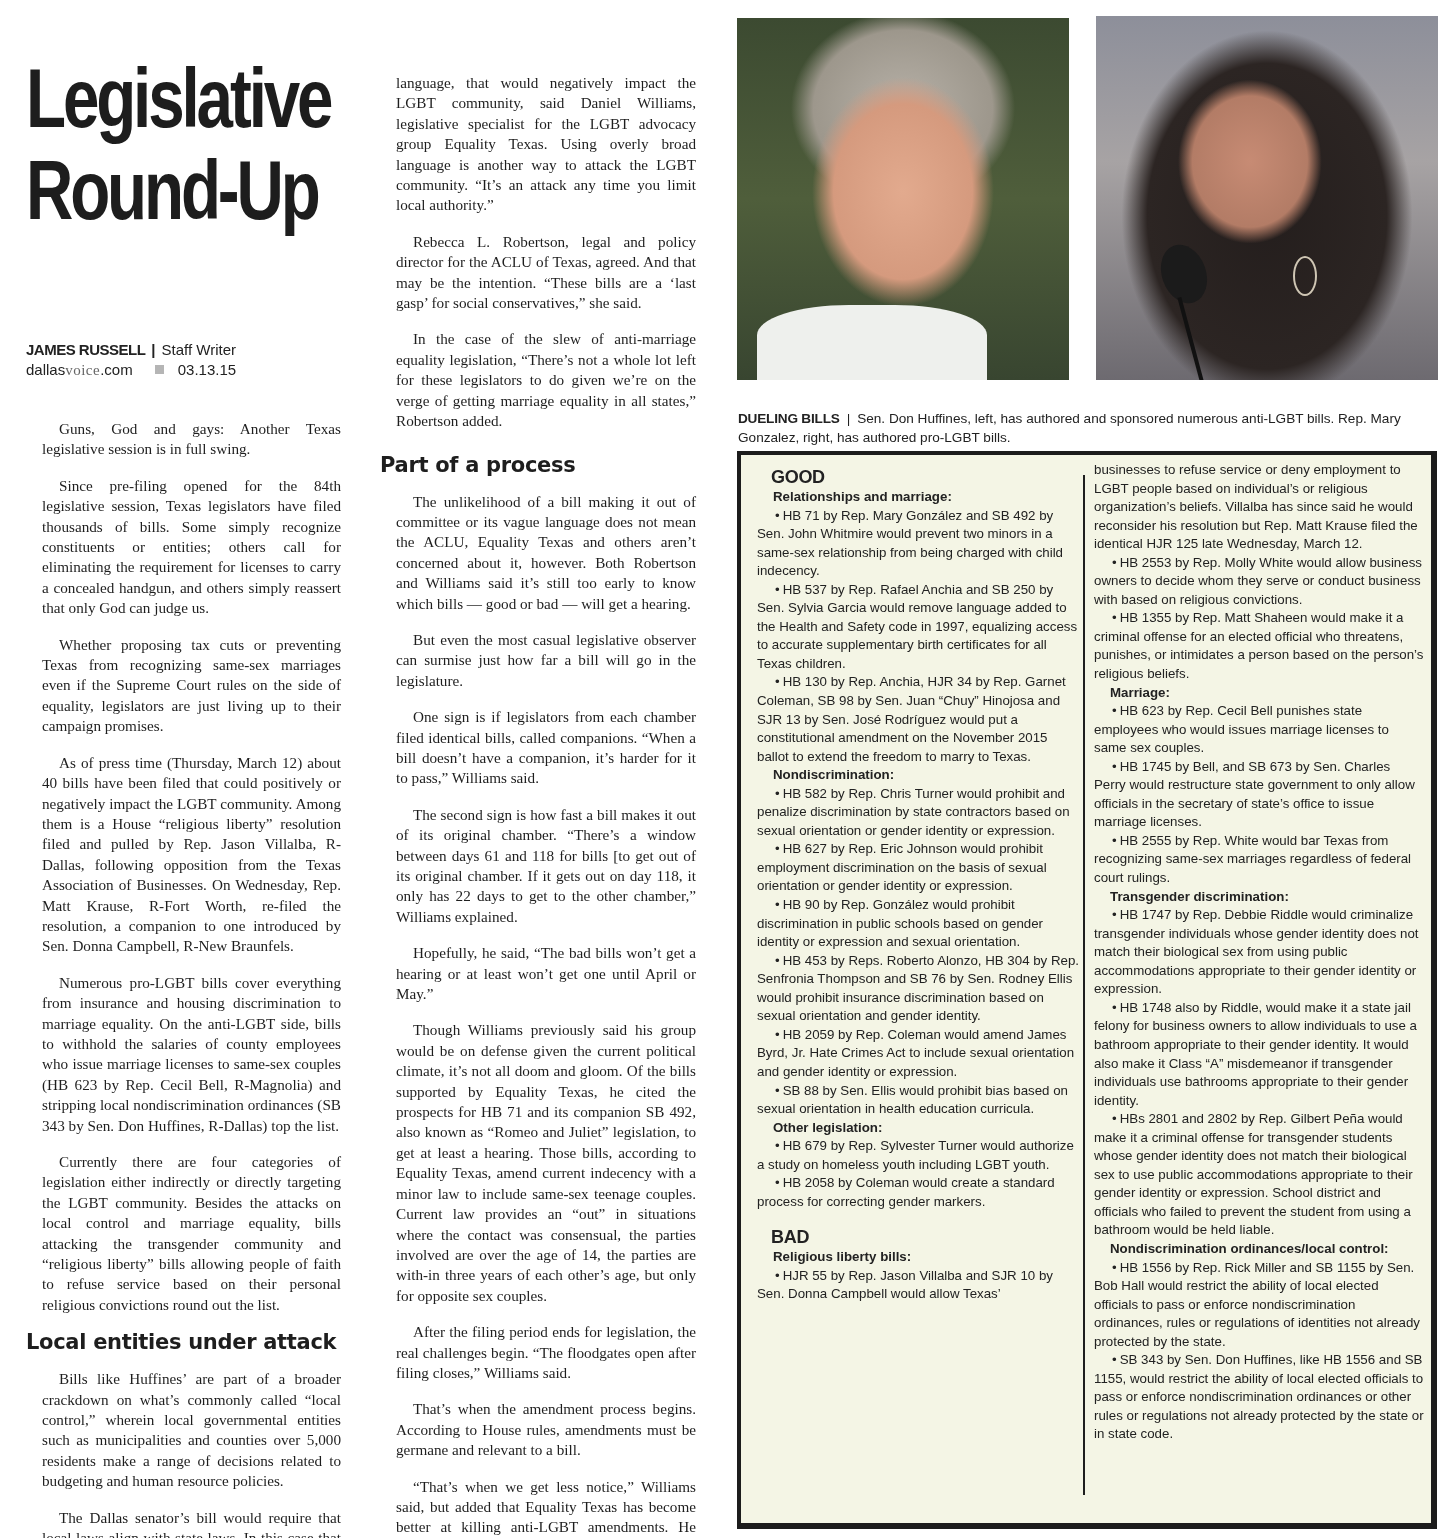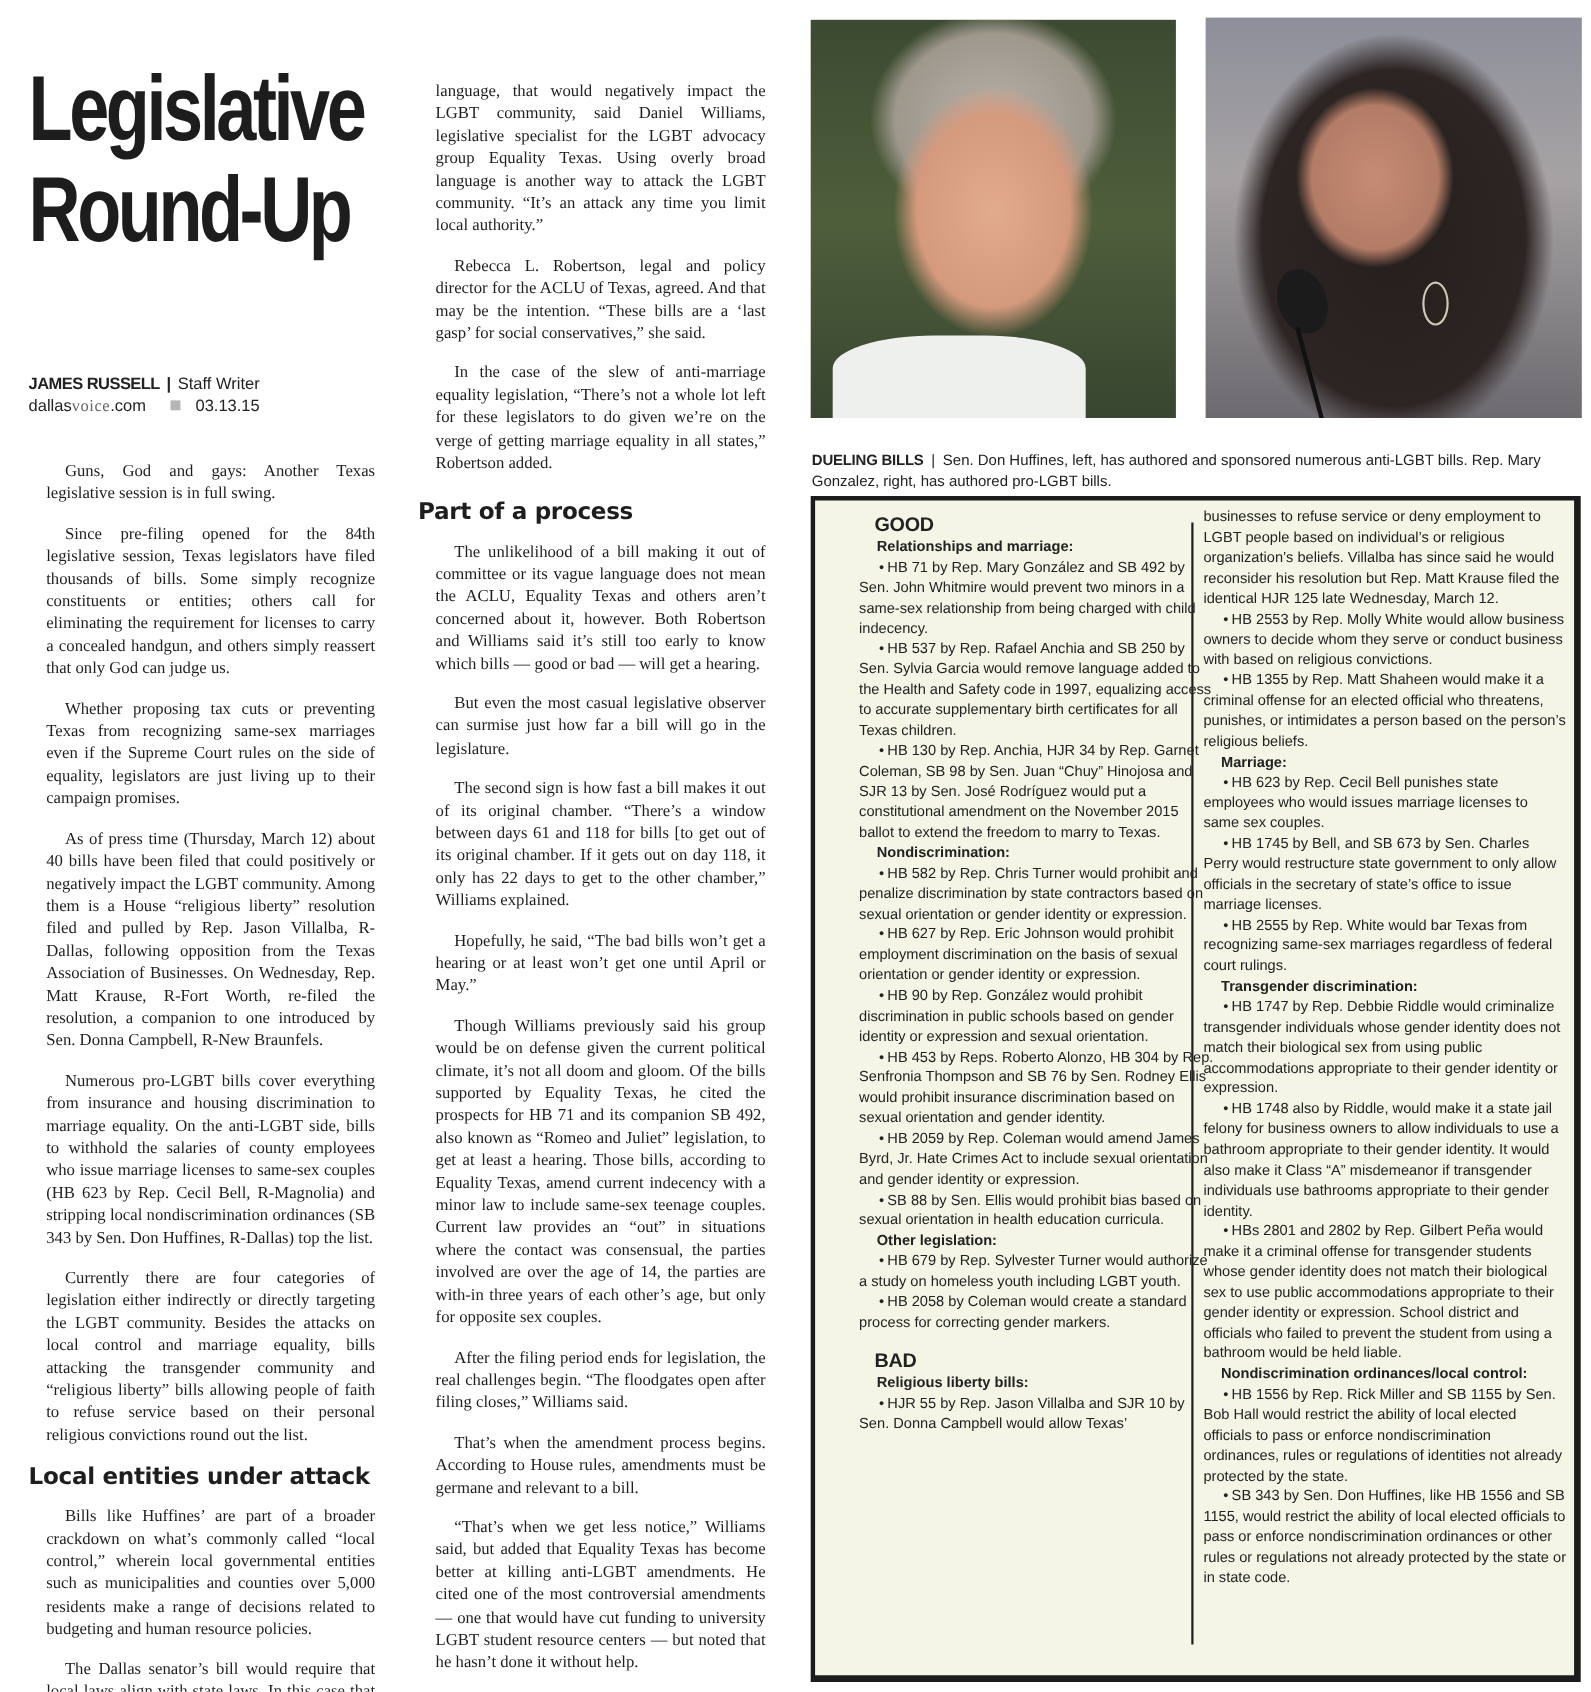--- a/index.html
+++ b/index.html
@@ -58,21 +58,21 @@
   #caption .pipe { margin: 0 7px; }
 
   
   #sidebar-box {
     position: absolute; left: 737px; top: 451px; width: 690px; height: 1068px;
     background: #f4f5e5; border: 4px solid #1c1c1c; border-right-width: 6px; border-bottom-width: 6px;
     font-family: "Liberation Sans", sans-serif; color: #222;
   }
   #sidebar-box .divider { position: absolute; left: 342px; top: 20px; width: 2px; height: 1020px; background: #1e1e1e; }
   .bcol { position: absolute; top: 12px; font-size: 13.3px; line-height: 18.55px; }
-  #bcol-left { left: 16px; width: 325px; margin-left: 24px; }
+  #bcol-left { left: 16px; width: 325px; }
   #bcol-right { left: 353px; width: 330px; top: 6px; }
   .bcol .section { font-size: 18px; font-weight: bold; line-height: 20px; margin: 0 0 1px 14px; letter-spacing: -0.3px; }
   .bcol .section.bad { margin-top: 16px; }
   .bcol .cat { font-weight: bold; margin-left: 16px; }
   .bcol .item { text-indent: 18px; margin: 0; }
   .bcol .item .bullet { margin-right: 3px; }
 </style>
 </head>
 <body>
 
@@ -105,20 +105,21 @@
   <p style="text-align:left">It’s bills like Huffines’, which utilizes sweeping</p>
 </div>
 
 <div id="col2" class="col">
   <p class="noindent">language, that would negatively impact the LGBT community, said Daniel Williams, legislative specialist for the LGBT advocacy group Equality Texas. Using overly broad language is another way to attack the LGBT community. “It’s an attack any time you limit local authority.”</p>
   <p>Rebecca L. Robertson, legal and policy director for the ACLU of Texas, agreed. And that may be the intention. “These bills are a ‘last gasp’ for social conservatives,” she said.</p>
   <p>In the case of the slew of anti-marriage equality legislation, “There’s not a whole lot left for these legislators to do given we’re on the verge of getting marriage equality in all states,” Robertson added.</p>
   <h2 style="margin-top:22px">Part of a process</h2>
   <p>The unlikelihood of a bill making it out of committee or its vague language does not mean the ACLU, Equality Texas and others aren’t concerned about it, however. Both Robertson and Williams said it’s still too early to know which bills — good or bad — will get a hearing.</p>
   <p>But even the most casual legislative observer can surmise just how far a bill will go in the legislature.</p>
+  <p>One sign is if legislators from each chamber filed identical bills, called companions. “When a bill doesn’t have a companion, it’s harder for it to pass,” Williams said.</p>
   <p>The second sign is how fast a bill makes it out of its original chamber. “There’s a window between days 61 and 118 for bills [to get out of its original chamber. If it gets out on day 118, it only has 22 days to get to the other chamber,” Williams explained.</p>
   <p>Hopefully, he said, “The bad bills won’t get a hearing or at least won’t get one until April or May.”</p>
   <p>Though Williams previously said his group would be on defense given the current political climate, it’s not all doom and gloom. Of the bills supported by Equality Texas, he cited the prospects for HB 71 and its companion SB 492, also known as “Romeo and Juliet” legislation, to get at least a hearing. Those bills, according to Equality Texas, amend current indecency with a minor law to include same-sex teenage couples. Current law provides an “out” in situations where the contact was consensual, the parties involved are over the age of 14, the parties are with-in three years of each other’s age, but only for opposite sex couples.</p>
   <p>After the filing period ends for legislation, the real challenges begin. “The floodgates open after filing closes,” Williams said.</p>
   <p>That’s when the amendment process begins. According to House rules, amendments must be germane and relevant to a bill.</p>
   <p>“That’s when we get less notice,” Williams said, but added that Equality Texas has become better at killing anti-LGBT amendments. He cited one of the most controversial amendments — one that would have cut funding to university LGBT student resource centers — but noted that he hasn’t done it without help.</p>
   <p>“We win when the voices of Texans speak up,” Williams said. “We win when people stay engaged and involved.”</p>
   <p><span>Even if it means defeating a bad bill or amendment, it’s still a victory that matters for the LGBT community.</span><span class="end-mark"></span></p>
 </div>
 

